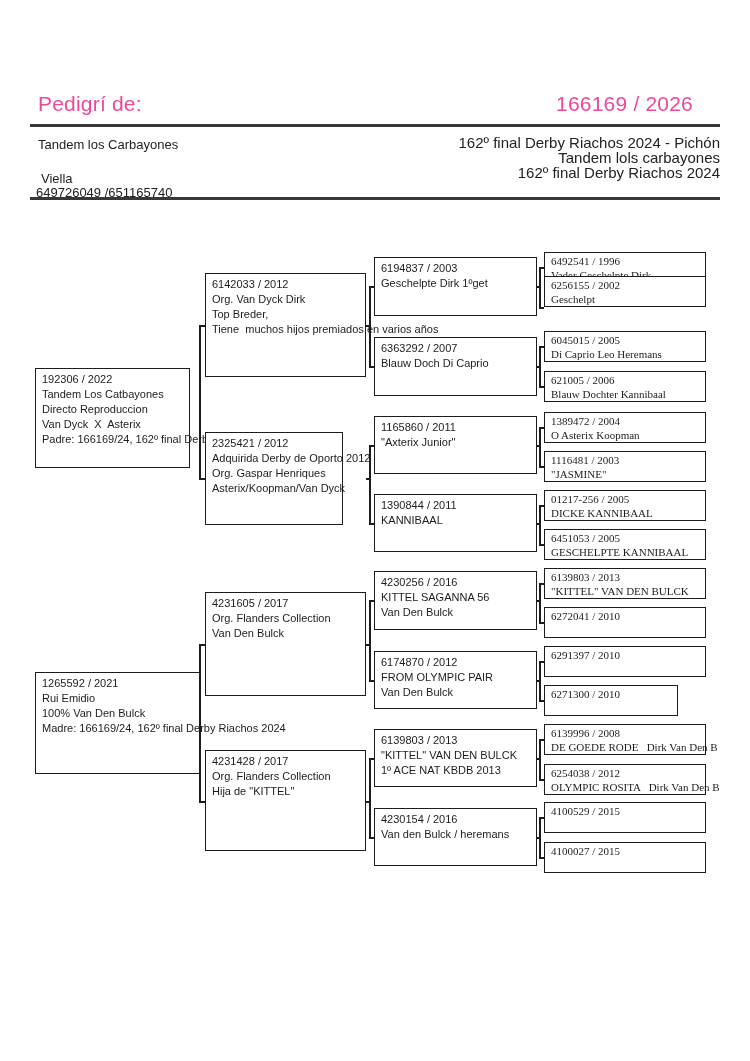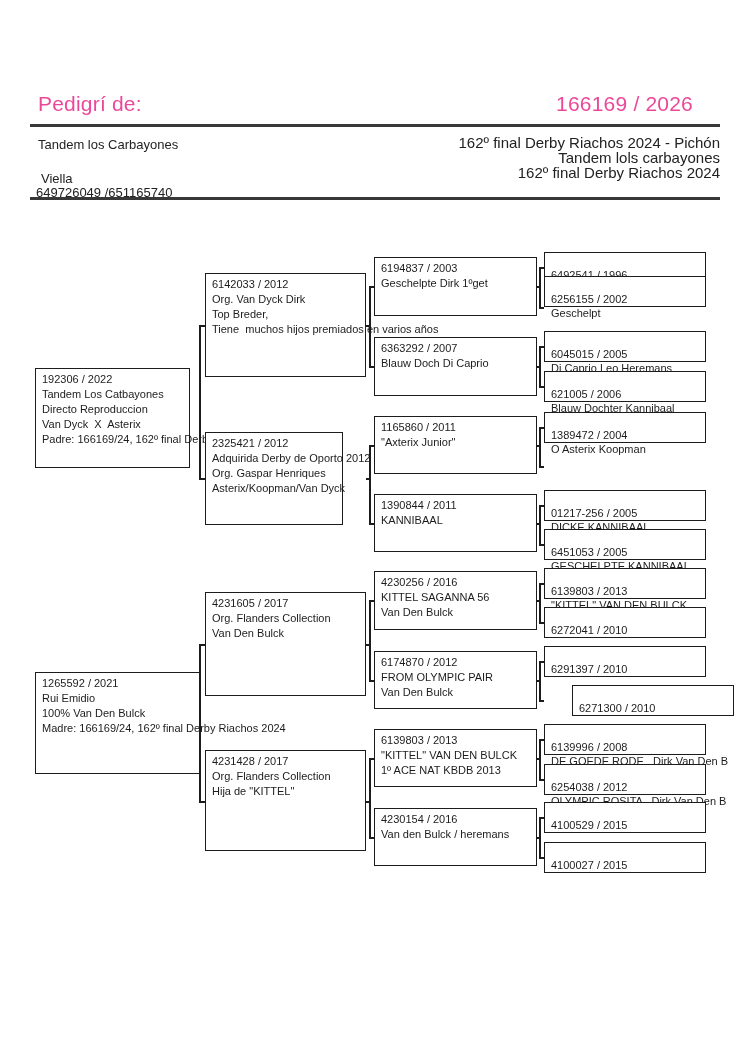--- a/index.html
+++ b/index.html
@@ -13,21 +13,21 @@
   .sub{font-size:13px;color:#222;}
   .hdr-right{position:absolute;right:30px;top:135px;text-align:right;font-size:15px;line-height:15px;color:#222;}
   #tree{position:absolute;left:0;top:0;width:750px;height:1061px;}
   .pedigree-box{
     position:absolute;border:1.5px solid #1c1c1c;background:#fff;
     box-sizing:border-box;padding:3px 0 0 6px;
   }
   .pedigree-box .box-line{
     display:block;font-size:11px;line-height:15px;white-space:pre;color:#1c1c1c;
   }
-  .pedigree-box.g4{padding-top:16px;}
+  .pedigree-box.g4{padding-top:2px;font-family:Liberation Serif, serif;}
   .pedigree-box.g4 .box-line{line-height:13.5px;}
   .connector{position:absolute;background:#1c1c1c;}
 </style>
 </head>
 <body>
 
 <div class="abs title" style="left:38px;top:92px;">Pedigrí de:</div>
 <div class="abs title" style="right:57px;top:92px;">166169 / 2026</div>
 
 <div class="hr" style="top:124px;"></div>
@@ -129,39 +129,43 @@
       <span class="box-line">Di Caprio Leo Heremans</span>
     </div>
     <div class="pedigree-box g4" style="left: 544px; top: 371px; width: 162px; height: 31px;">
       <span class="box-line">621005 / 2006</span>
       <span class="box-line">Blauw Dochter Kannibaal</span>
     </div>
     <div class="pedigree-box g4" style="left: 544px; top: 412px; width: 162px; height: 31px;">
       <span class="box-line">1389472 / 2004</span>
       <span class="box-line">O Asterix Koopman</span>
     </div>
+    <div class="pedigree-box g4" style="left: 544px; top: 451px; width: 162px; height: 31px;">
+      <span class="box-line">1116481 / 2003</span>
+      <span class="box-line">"JASMINE"</span>
+    </div>
     <div class="pedigree-box g4" style="left: 544px; top: 490px; width: 162px; height: 31px;">
       <span class="box-line">01217-256 / 2005</span>
       <span class="box-line">DICKE KANNIBAAL</span>
     </div>
     <div class="pedigree-box g4" style="left: 544px; top: 529px; width: 162px; height: 31px;">
       <span class="box-line">6451053 / 2005</span>
       <span class="box-line">GESCHELPTE KANNIBAAL</span>
     </div>
     <div class="pedigree-box g4" style="left: 544px; top: 568px; width: 162px; height: 31px;">
       <span class="box-line">6139803 / 2013</span>
       <span class="box-line">"KITTEL" VAN DEN BULCK</span>
     </div>
     <div class="pedigree-box g4" style="left: 544px; top: 607px; width: 162px; height: 31px;">
       <span class="box-line">6272041 / 2010</span>
     </div>
     <div class="pedigree-box g4" style="left: 544px; top: 646px; width: 162px; height: 31px;">
       <span class="box-line">6291397 / 2010</span>
     </div>
-    <div class="pedigree-box g4" style="left: 572px; top: 685px; width: 162px; height: 31px;">
+    <div class="pedigree-box g4" style="left: 544px; top: 685px; width: 134px; height: 31px;">
       <span class="box-line">6271300 / 2010</span>
     </div>
     <div class="pedigree-box g4" style="left: 544px; top: 724px; width: 162px; height: 31px;">
       <span class="box-line">6139996 / 2008</span>
       <span class="box-line">DE GOEDE RODE   Dirk Van Den B</span>
     </div>
     <div class="pedigree-box g4" style="left: 544px; top: 764px; width: 162px; height: 31px;">
       <span class="box-line">6254038 / 2012</span>
       <span class="box-line">OLYMPIC ROSITA   Dirk Van Den B</span>
     </div>

